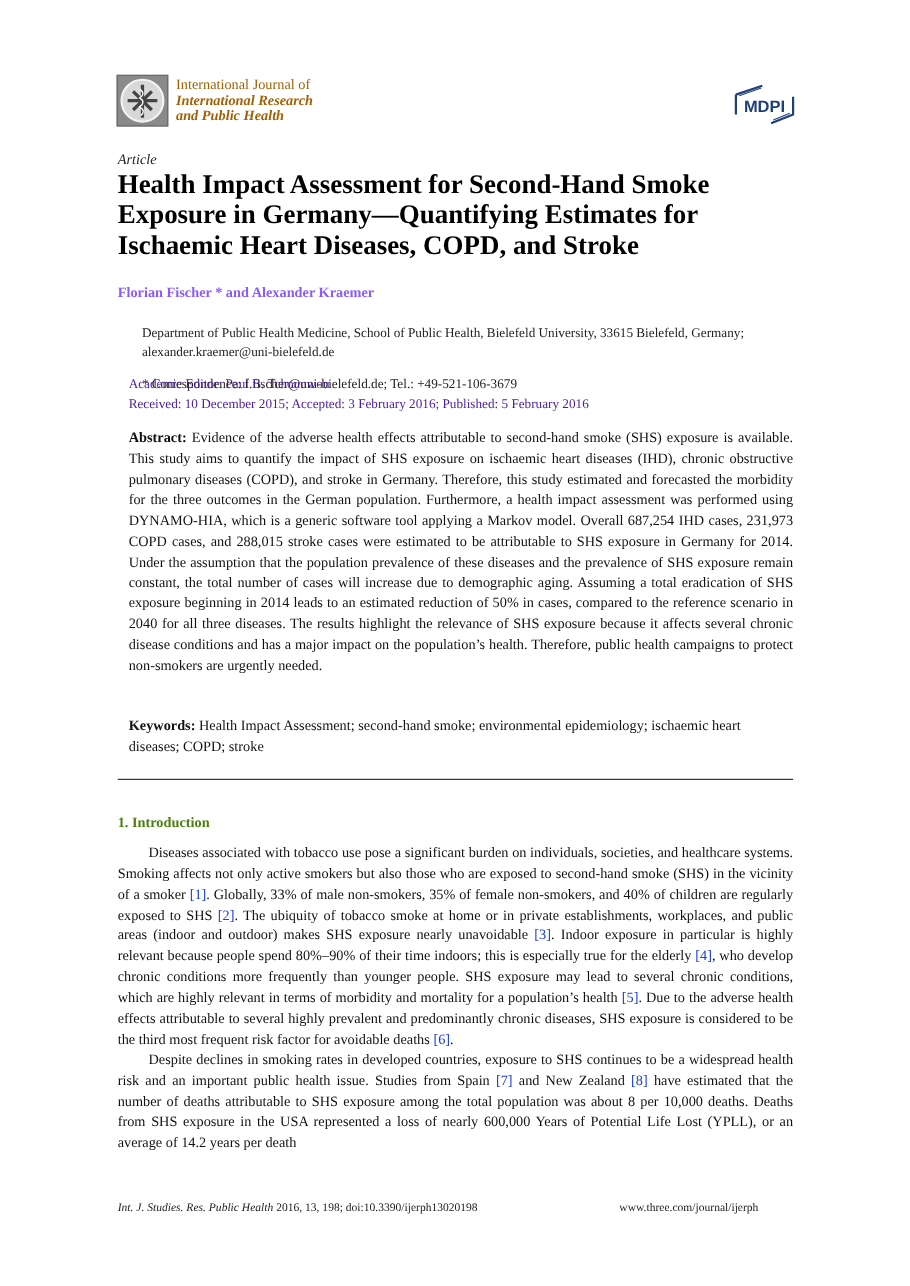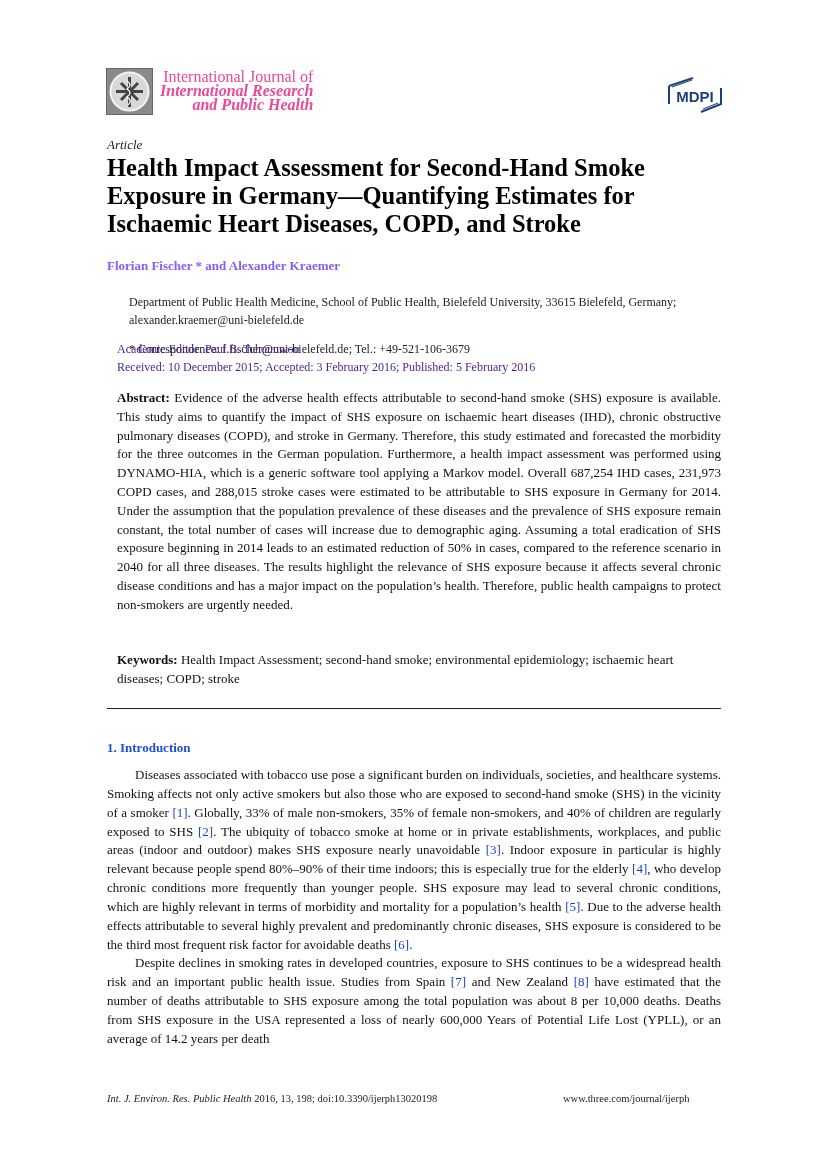--- a/index.html
+++ b/index.html
@@ -1,35 +1,35 @@
 <!DOCTYPE html>
 <html><head>
 <meta charset="utf-8">
 <style>
   html, body { margin: 0; padding: 0; background: #ffffff; }
   body { width: 827px; height: 1169px; position: relative; overflow: hidden;
          font-family: "DejaVu Serif", "Liberation Serif", serif; color: #111; }
   .abs { position: absolute; }
   .logo-box { left: 106px; top: 68px; width: 47px; height: 47px; background: #8a8a8a; border: 1px solid #666; box-sizing: border-box; }
-  .journal { left: 160px; top: 70px; font-family: "Liberation Serif", serif; font-size: 16px; line-height: 14px; color: #ec4899; text-align: right; }
+  .journal { left: 160px; top: 70px; font-family: "Liberation Serif", serif; font-size: 13px; line-height: 14px; color: #a16207; }
   .journal .l2, .journal .l3 { font-style: italic; font-weight: bold; }
   .mdpi { left: 665px; top: 76px; width: 60px; height: 38px; }
   .article-type { left: 107px; top: 137px; font-family: "Liberation Serif", serif; font-style: italic; font-size: 13px; color: #222; }
   .title { left: 107px; top: 154px; width: 620px; font-family: "Liberation Serif", serif; font-weight: bold; font-size: 24.5px; line-height: 28px; color: #000000; }
   .authors { left: 107px; top: 258px; font-family: "Liberation Serif", serif; font-weight: bold; font-size: 13px; color: #8b5cf6; }
   .affil { left: 117px; top: 282px; width: 610px; font-family: "Liberation Serif", serif; font-size: 12px; line-height: 17.5px; color: #222; }
   .affil p { margin: 12px; }
   .corr { margin-top: 0; }
   .editor-block { left: 117px; top: 341px; font-family: "Liberation Serif", serif; font-size: 12px; line-height: 17.5px; color: #4c1d95; }
   .editor-block p { margin: 0; }
   .abstract { left: 117px; top: 389px; width: 604px; font-family: "Liberation Serif", serif; font-size: 13px; line-height: 18.8px; text-align: justify; color: #111; }
   .abstract b { font-weight: bold; }
   .keywords { left: 117px; top: 651px; width: 604px; font-family: "Liberation Serif", serif; font-size: 13px; line-height: 18.8px; color: #111; }
   .rule { left: 107px; top: 708px; width: 614px; height: 1px; background: #222; }
-  .section-head { left: 107px; top: 740px; font-family: "Liberation Serif", serif; font-weight: bold; font-size: 13px; color: #1d4ed8; }
+  .section-head { left: 107px; top: 740px; font-family: "Liberation Serif", serif; font-weight: bold; font-size: 13px; color: #4d7c0f; }
   .body-text { left: 107px; top: 766px; width: 614px; font-family: "Liberation Serif", serif; font-size: 13px; line-height: 18.85px; text-align: justify; color: #111; }
   .body-text p { margin: 0; text-indent: 28px; }
   .cite { color: #1a3fd0; }
   .footer-left { left: 107px; top: 1093px; font-family: "Liberation Serif", serif; font-size: 10.5px; color: #222; }
   .footer-left i { font-style: italic; }
   .footer-right { left: 563px; top: 1093px; font-family: "Liberation Serif", serif; font-size: 10.5px; color: #222; }
 </style>
 </head>
 <body>
 
@@ -73,14 +73,14 @@
 
 <div class="abs rule"></div>
 
 <div class="abs section-head">1.  Introduction</div>
 
 <div class="abs body-text">
   <p><span>Diseases associated with tobacco use pose a significant burden on individuals, societies, and healthcare systems.  Smoking affects not only active smokers but also those who are exposed to second-hand smoke (SHS) in the vicinity of a smoker </span><a class="cite">[1]</a><span>. Globally, 33% of male non-smokers, 35% of female non-smokers, and 40% of children are regularly exposed to SHS </span><a class="cite">[2]</a><span>. The ubiquity of tobacco smoke at home or in private establishments, workplaces, and public areas (indoor and outdoor) makes SHS exposure nearly unavoidable </span><a class="cite">[3]</a><span>. Indoor exposure in particular is highly relevant because people spend 80%–90% of their time indoors; this is especially true for the elderly </span><a class="cite">[4]</a><span>, who develop chronic conditions more frequently than younger people. SHS exposure may lead to several chronic conditions, which are highly relevant in terms of morbidity and mortality for a population’s health </span><a class="cite">[5]</a><span>. Due to the adverse health effects attributable to several highly prevalent and predominantly chronic diseases, SHS exposure is considered to be the third most frequent risk factor for avoidable deaths </span><a class="cite">[6]</a><span>.</span></p>
   <p><span>Despite declines in smoking rates in developed countries, exposure to SHS continues to be a widespread health risk and an important public health issue.  Studies from Spain </span><a class="cite">[7]</a><span> and New Zealand </span><a class="cite">[8]</a><span> have estimated that the number of deaths attributable to SHS exposure among the total population was about 8 per 10,000 deaths. Deaths from SHS exposure in the USA represented a loss of nearly 600,000 Years of Potential Life Lost (YPLL), or an average of 14.2 years per death</span></p>
 </div>
 
-<div class="abs footer-left"><i>Int. J. Environ. Res. Public Health</i><span> 2016, 13, 198; doi:10.3390/ijerph13020198</span></div>
+<div class="abs footer-left"><i>Int. J. Studies. Res. Public Health</i><span> 2016, 13, 198; doi:10.3390/ijerph13020198</span></div>
 <div class="abs footer-right">www.three.com/journal/ijerph</div>
 
 </body></html>

